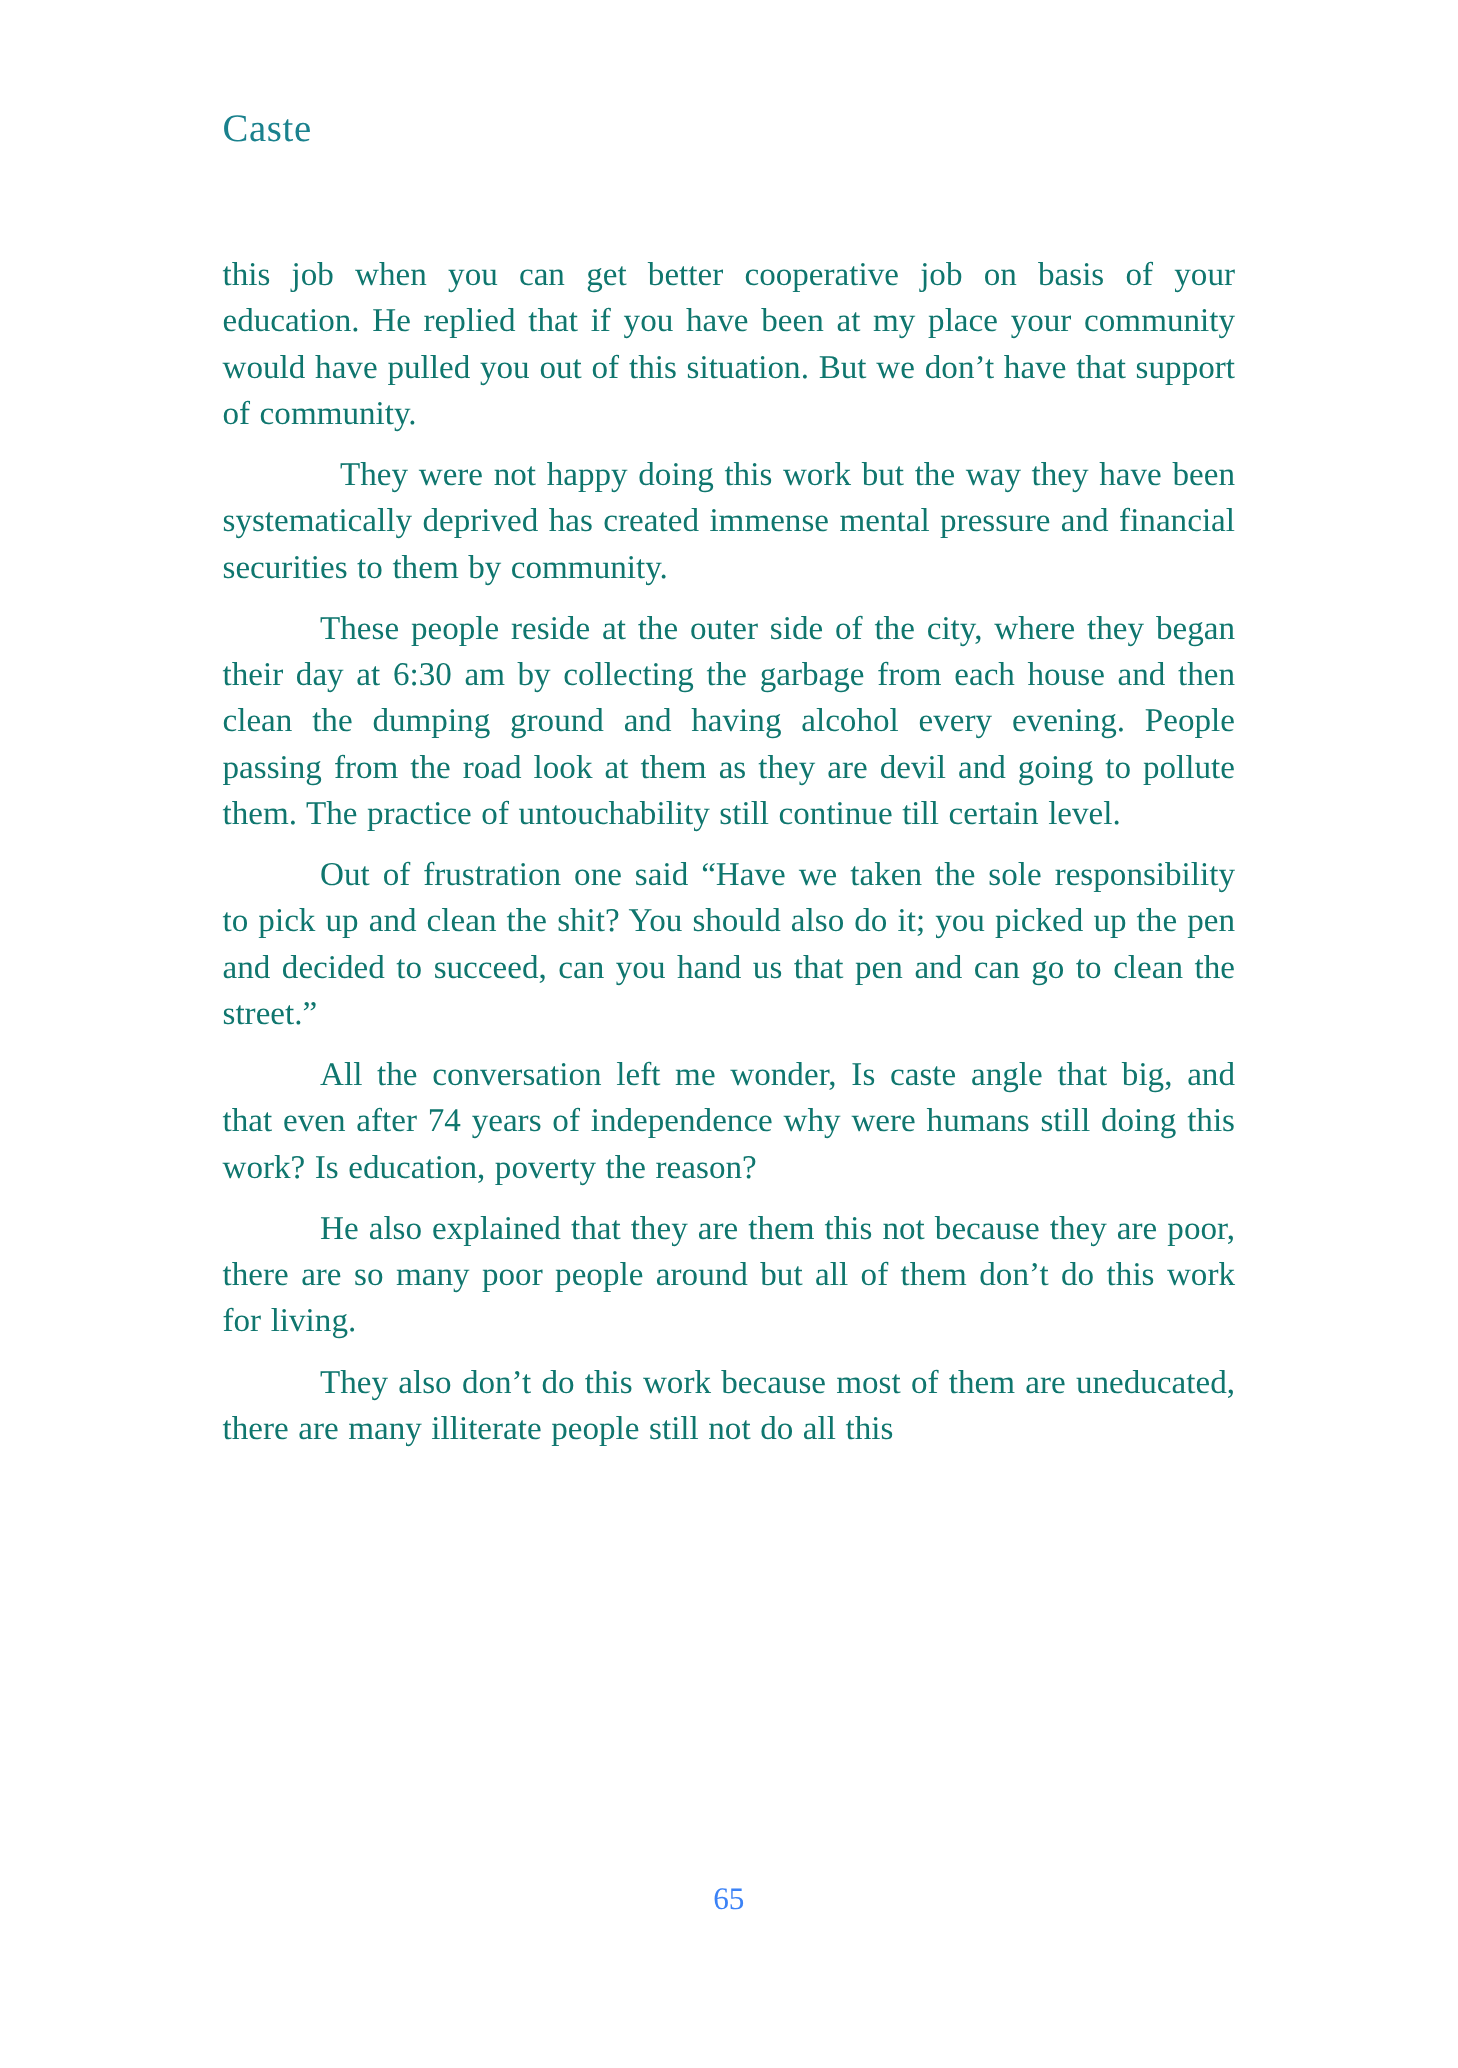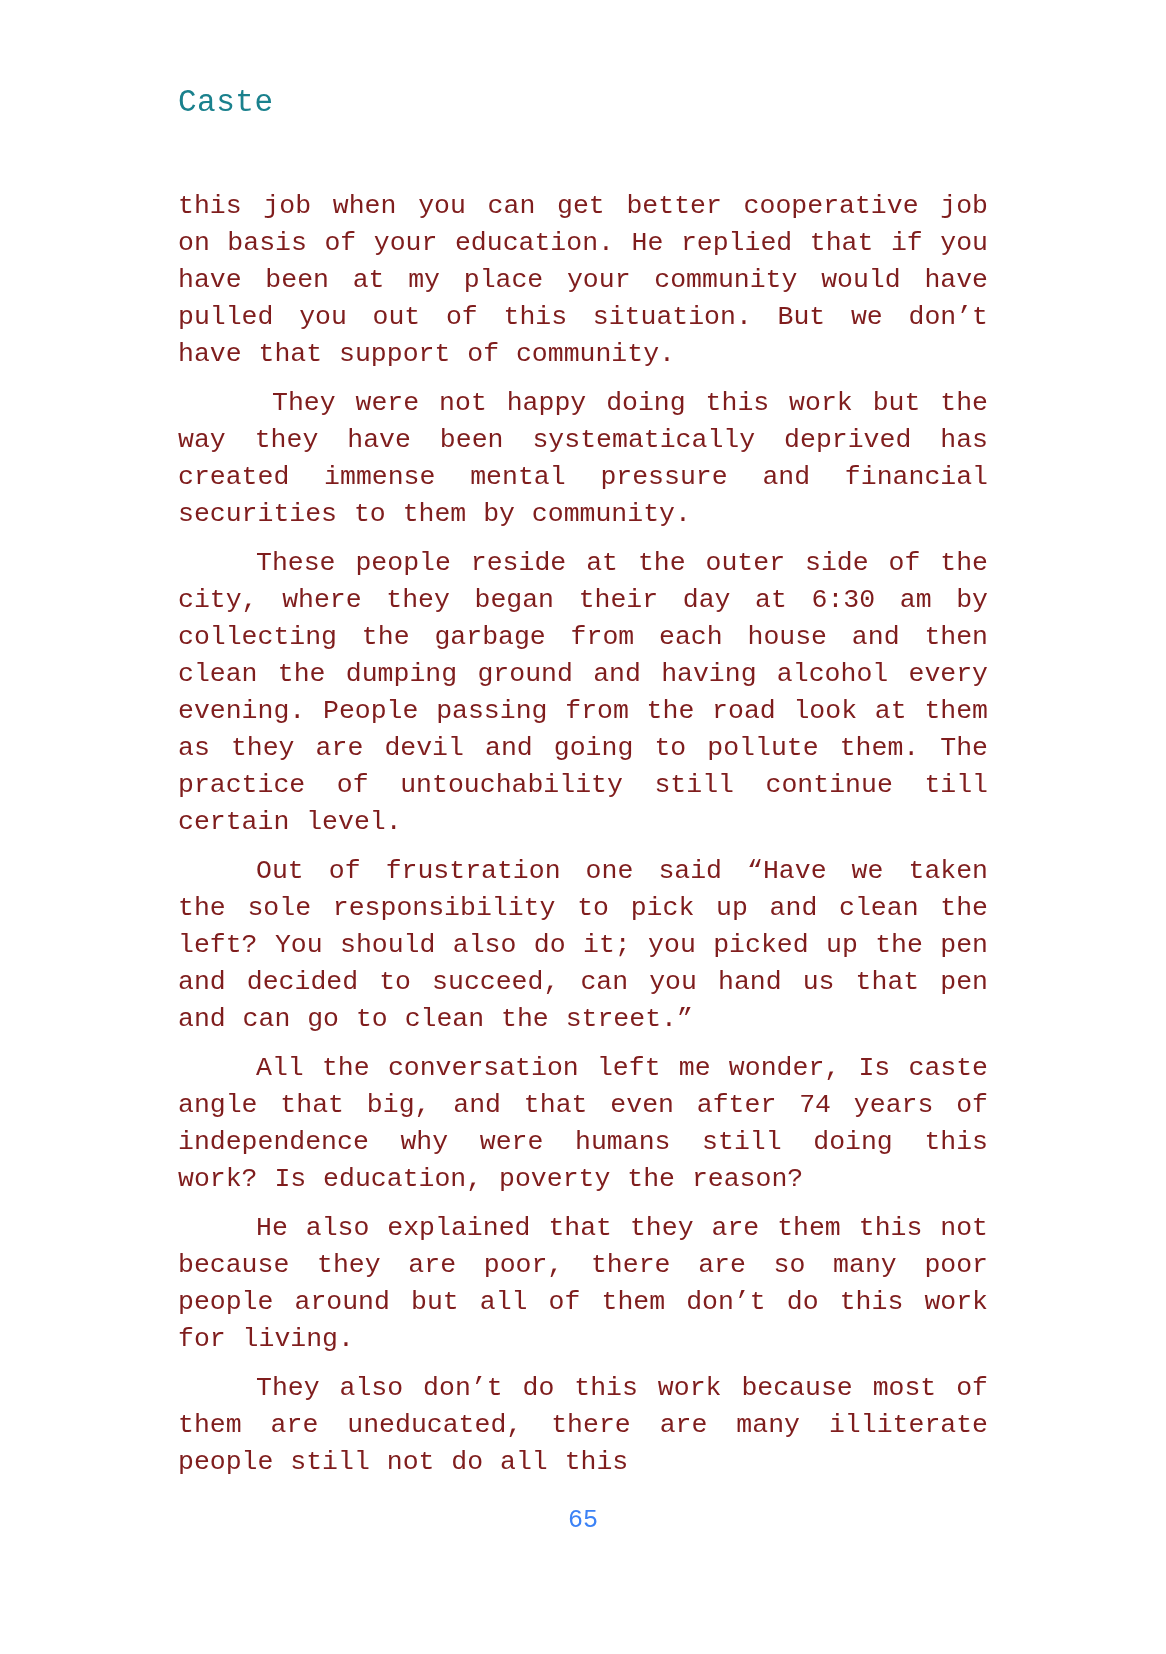--- a/index.html
+++ b/index.html
@@ -6,38 +6,38 @@
     margin: 0;
     padding: 0;
     background: #ffffff;
   }
   .page {
     position: relative;
     width: 1166px;
     height: 1654px;
     margin: 0 auto;
     background: #ffffff;
-    font-family: Liberation Mono, monospace;
+    font-family: Liberation Serif, serif;
     overflow: hidden;
   }
   .running-head {
     position: absolute;
     top: 84px;
     left: 178px;
     font-size: 31px;
     line-height: 38px;
     color: #1a818d;
     letter-spacing: 0.5px;
   }
   .text-block {
     position: absolute;
-    top: 188px;
+    top: 201px;
     left: 178px;
     width: 810px;
-    color: #7f1d1d;
+    color: #0f766e;
   }
   .para {
     margin: 0 0 12px 0;
     font-size: 26.5px;
     line-height: 37px;
     text-align: justify;
     text-indent: 78px;
     word-spacing: 1px;
   }
   .para.no-indent {
@@ -60,21 +60,21 @@
 <body>
 
 <div class="page">
 
   <div class="running-head">Caste</div>
 
   <div class="text-block">
     <p class="para no-indent">this job when you can get better cooperative job on basis of your education. He replied that if you have been at my place your community would have pulled you out of this situation. But we don’t have that support of community.</p>
     <p class="para indent-extra">They were not happy doing this work but the way they have been systematically deprived has created immense mental pressure and financial securities to them by community.</p>
     <p class="para">These people reside at the outer side of the city, where they began their day at 6:30 am by collecting the garbage from each house and then clean the dumping ground and having alcohol every evening. People passing from the road look at them as they are devil and going to pollute them. The practice of untouchability still continue till certain level.</p>
-    <p class="para">Out of frustration one said “Have we taken the sole responsibility to pick up and clean the left? You should also do it; you picked up the pen and decided to succeed, can you hand us that pen and can go to clean the street.”</p>
+    <p class="para">Out of frustration one said “Have we taken the sole responsibility to pick up and clean the shit? You should also do it; you picked up the pen and decided to succeed, can you hand us that pen and can go to clean the street.”</p>
     <p class="para">All the conversation left me wonder, Is caste angle that big, and that even after 74 years of independence why were humans still doing this work? Is education, poverty the reason?</p>
     <p class="para">He also explained that they are them this not because they are poor, there are so many poor people around but all of them don’t do this work for living.</p>
     <p class="para">They also don’t do this work because most of them are uneducated, there are many illiterate people still not do all this</p>
   </div>
 
   <div class="folio">65</div>
 
 </div>
 
 </body></html>

